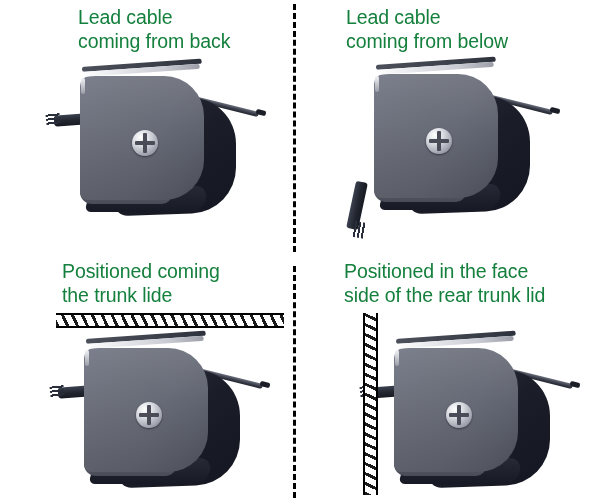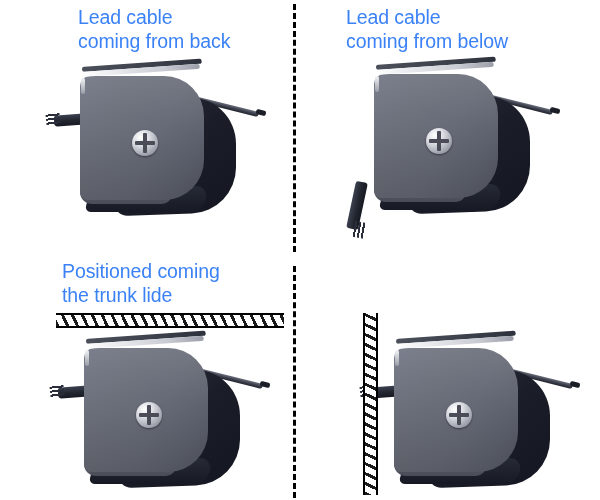--- a/index.html
+++ b/index.html
@@ -33,21 +33,21 @@
   .q-tr { left: 300px; top: 0; }
   .q-bl { left: 0;   top: 250px; }
   .q-br { left: 300px; top: 250px; }
 
   .caption {
     position: absolute;
     font-size: 19.5px;
     line-height: 1.22;
     font-weight: 400;
     letter-spacing: -0.1px;
-    color: #3b82f6;
+    color: #15803d;
     white-space: pre-line;
   }
   .cap-tl { left: 78px;  top: 6px; }
   .cap-tr { left: 46px;  top: 6px; }
   .cap-bl { left: 62px;  top: 10px; }
   .cap-br { left: 44px;  top: 10px; }
 
   .divider {
     position: absolute;
     width: 0;
@@ -350,20 +350,24 @@
     <div class="housing"></div>
     <div class="top-shade"></div>
     <div class="top-highlight"></div>
     <div class="left-highlight"></div>
     <div class="screw">
       <div class="screw-slot-v"></div>
       <div class="screw-slot-h"></div>
     </div>
   </div>
 
+  <div class="quadrant q-br">
+    <div class="caption cap-br">Positioned in the face
+side of the rear trunk lid</div>
+  </div>
 
   <div class="device dev-br">
     <div class="rod"></div>
     <div class="rod-tip"></div>
     <div class="rear-body"></div>
     <div class="rear-lip"></div>
     <div class="cable-side"></div>
     <div class="cable-side-fray"></div>
     <div class="housing-foot"></div>
     <div class="housing"></div>

